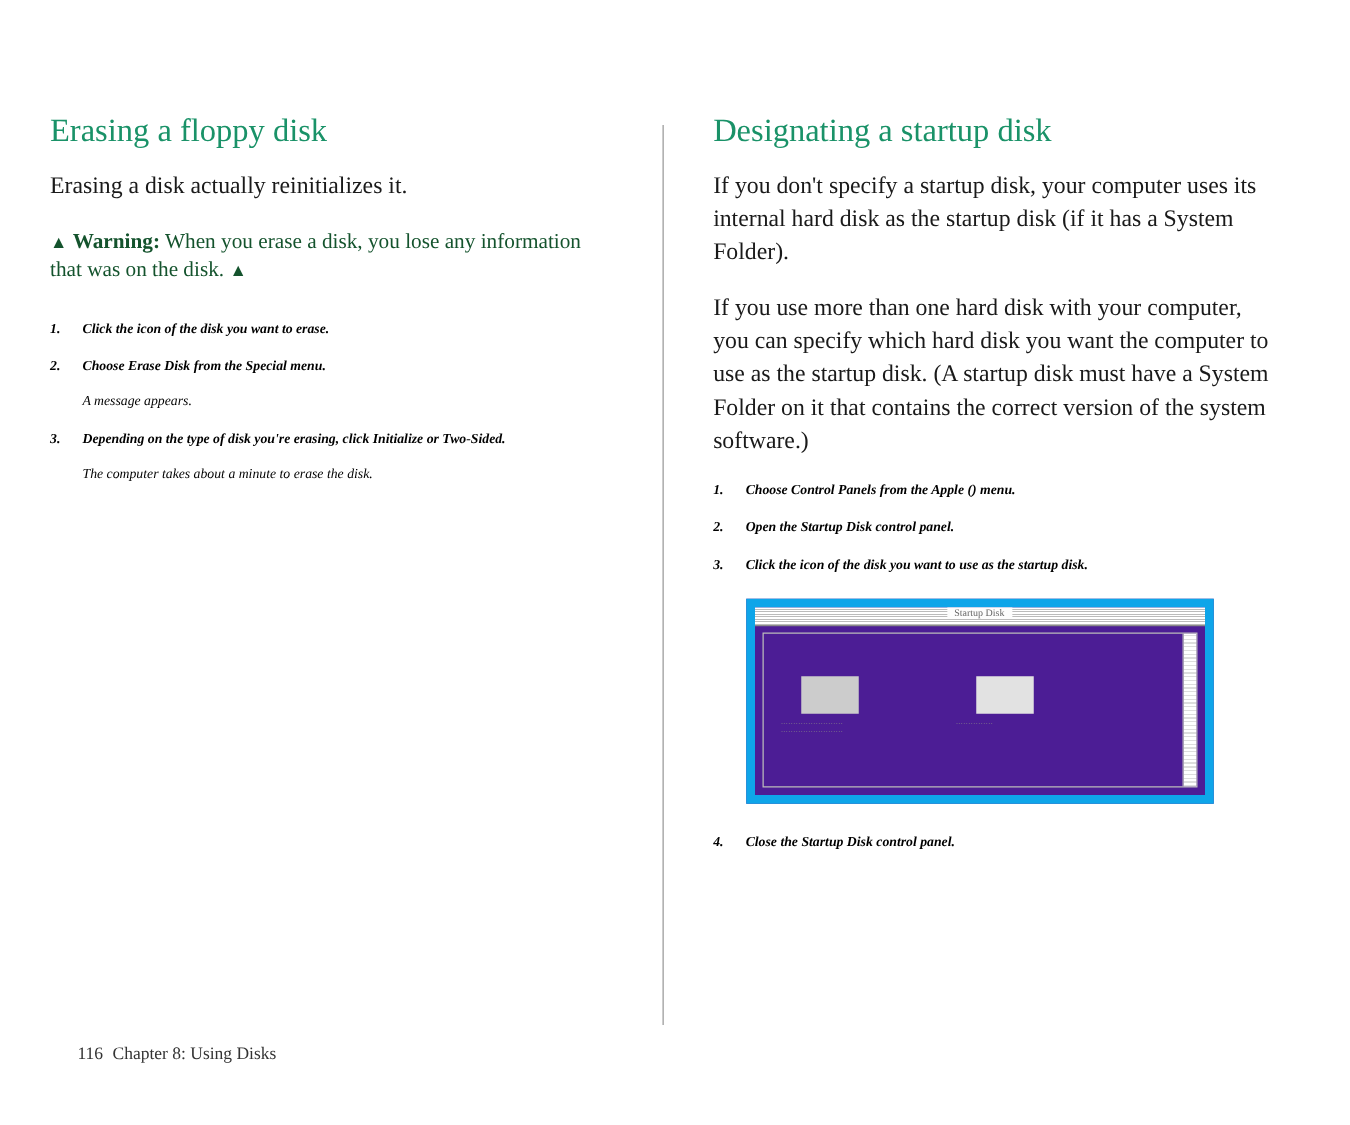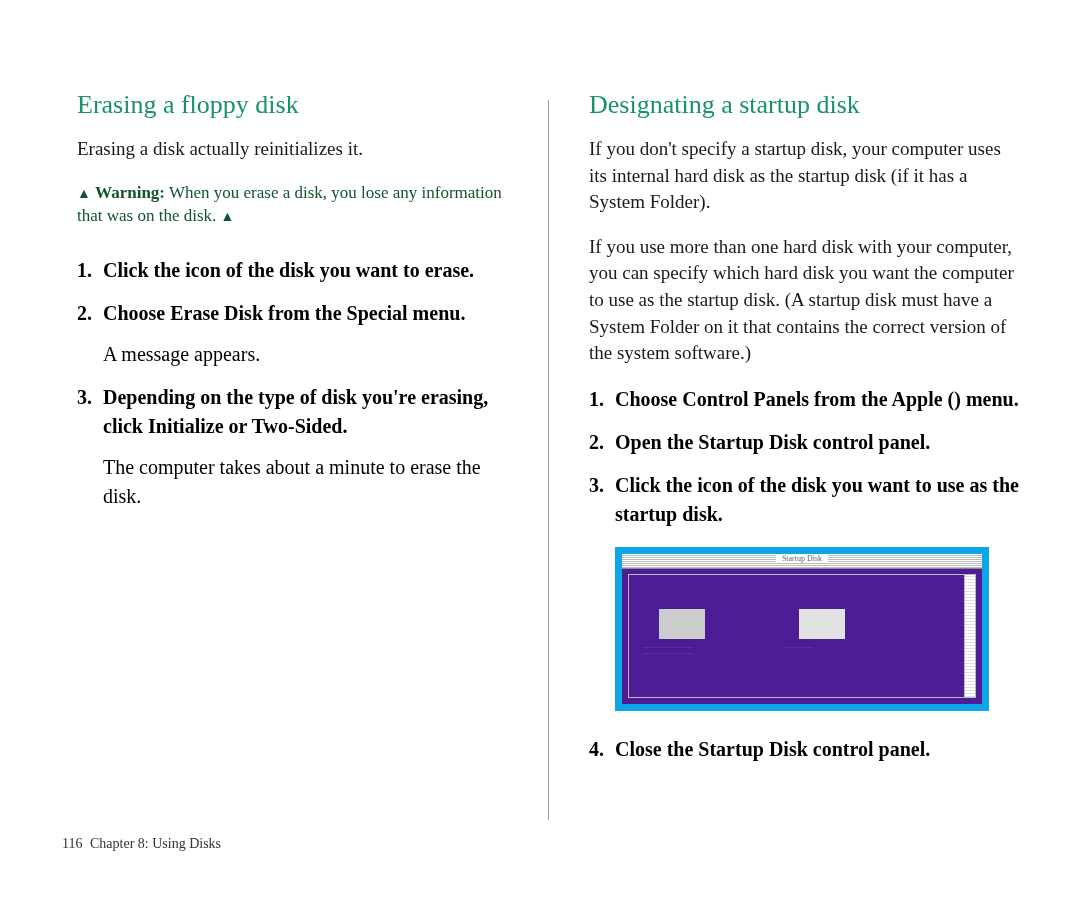--- a/index.html
+++ b/index.html
@@ -5,21 +5,21 @@
   body {
     margin: 0;
     padding: 0;
     background: #ffffff;
     font-family: Georgia, 'Times New Roman', serif;
     width: 1080px;
     height: 900px;
     position: relative;
   }
   .page {
-    padding: 90px 60px 40px 77px;
+    padding: 90px 60px 40px 40px;
     display: flex;
     gap: 40px;
   }
   .column {
     flex: 1;
     min-width: 0;
   }
   .divider {
     width: 1px;
     background: #999;
@@ -58,22 +58,23 @@
     list-style: none;
     padding: 0;
     margin: 0;
     counter-reset: step;
   }
   ol > li {
     counter-increment: step;
     position: relative;
     padding-left: 26px;
     margin-bottom: 14px;
-    font-size: 20px;
+    font-size: 11px;
     line-height: 1.45;
+    font-style: italic;
   }
   ol > li::before {
     content: counter(step) ".";
     position: absolute;
     left: 0;
     font-weight: bold;
     font-family: Georgia, serif;
   }
   .step-title {
     font-weight: bold;

